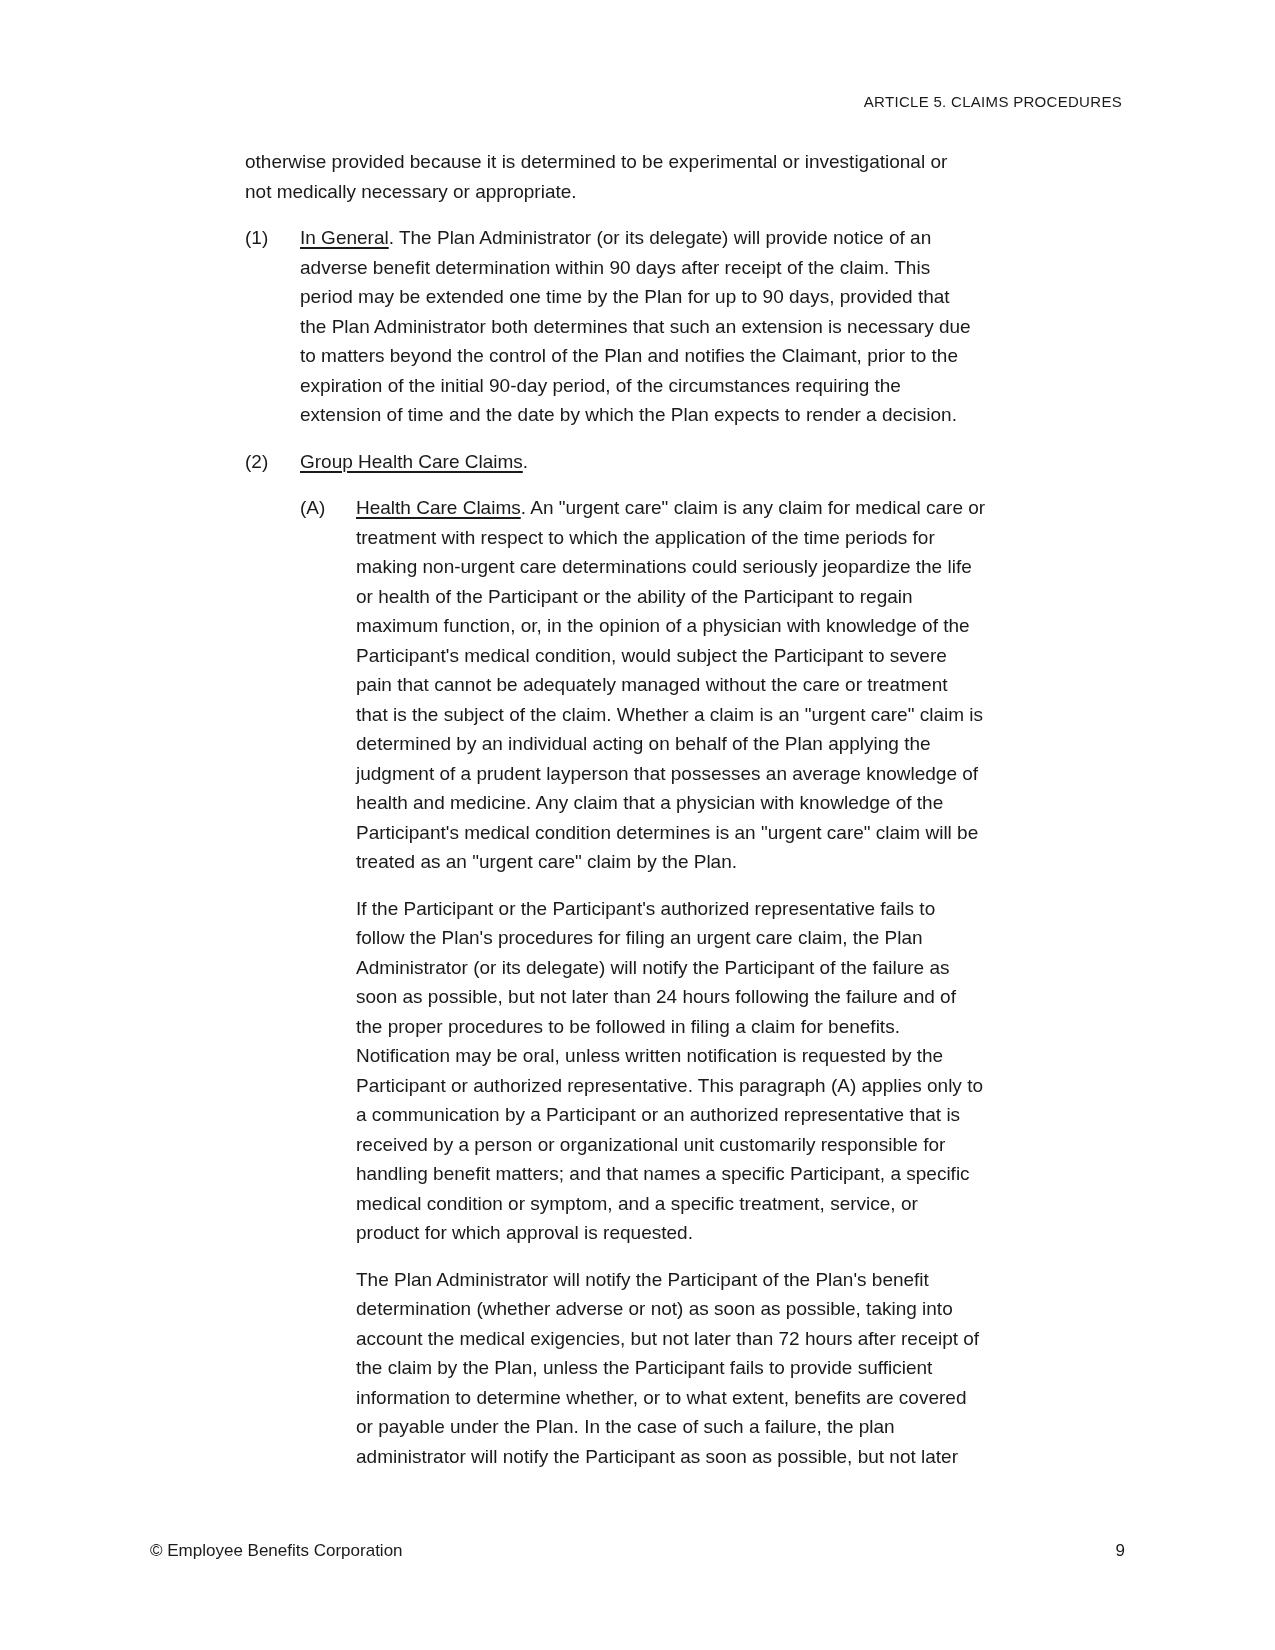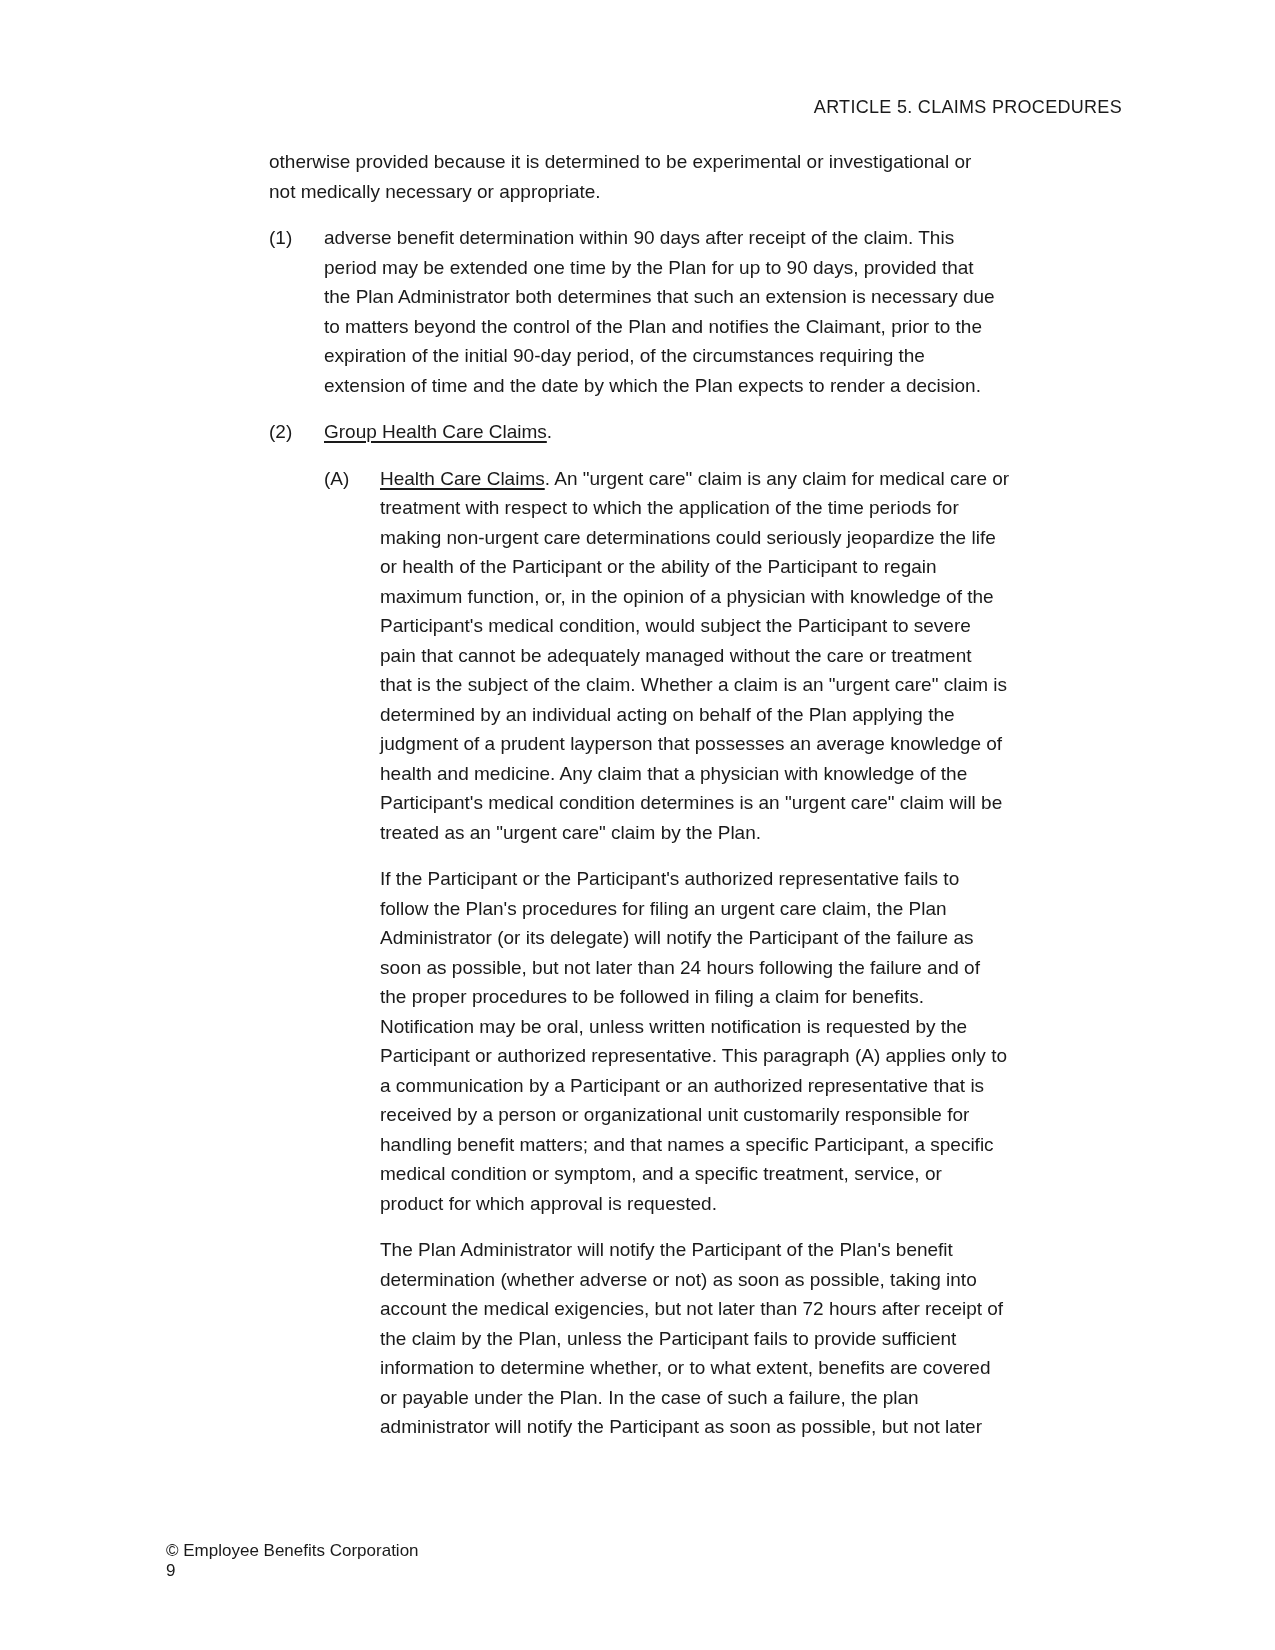--- a/index.html
+++ b/index.html
@@ -16,32 +16,31 @@
     font-family: "Liberation Sans", "DejaVu Sans", sans-serif;
     color: #1a1a1a;
     overflow: hidden;
   }
   .page-header {
     position: absolute;
     top: 76px;
     left: 150px;
     right: 153px;
     text-align: right;
-    font-size: 18px;
+    font-size: 15px;
     letter-spacing: 0.3px;
     white-space: pre;
   }
   .content {
     position: absolute;
     top: 147px;
     left: 245px;
     right: 150px;
     font-size: 19px;
     line-height: 29.5px;
-    margin-left: 24px;
   }
   .para {
     margin: 0 0 17px 0;
   }
   .first-line {
     display: block;
     white-space: pre;
   }
   .lines {
     display: block;
@@ -68,27 +67,26 @@
   .row.level2 {
     margin-left: 55px;
   }
   .row.level2 .marker {
     width: 56px;
     flex: 0 0 56px;
   }
   .page-footer {
     position: absolute;
     top: 1541px;
-    left: 166px;
+    left: 150px;
     right: 150px;
     display: flex;
     justify-content: space-between;
     align-items: baseline;
     font-size: 17px;
-    flex-direction: column;
   }
 </style>
 </head>
 <body>
 
 <div class="page">
 
   <div class="page-header">
     <span>ARTICLE 5. CLAIMS PROCEDURES</span>
   </div>
@@ -97,20 +95,21 @@
 
     <p class="para">
       <span class="lines">otherwise provided because it is determined to be experimental or investigational or
 not medically necessary or appropriate.</span>
     </p>
 
     <div class="row">
       <span class="marker">(1)</span>
       <div class="body">
         <p class="para">
+          <span class="first-line"><span class="u">In General</span><span>. The Plan Administrator (or its delegate) will provide notice of an</span></span>
           <span class="lines">adverse benefit determination within 90 days after receipt of the claim. This
 period may be extended one time by the Plan for up to 90 days, provided that
 the Plan Administrator both determines that such an extension is necessary due
 to matters beyond the control of the Plan and notifies the Claimant, prior to the
 expiration of the initial 90-day period, of the circumstances requiring the
 extension of time and the date by which the Plan expects to render a decision.</span>
         </p>
       </div>
     </div>
 

